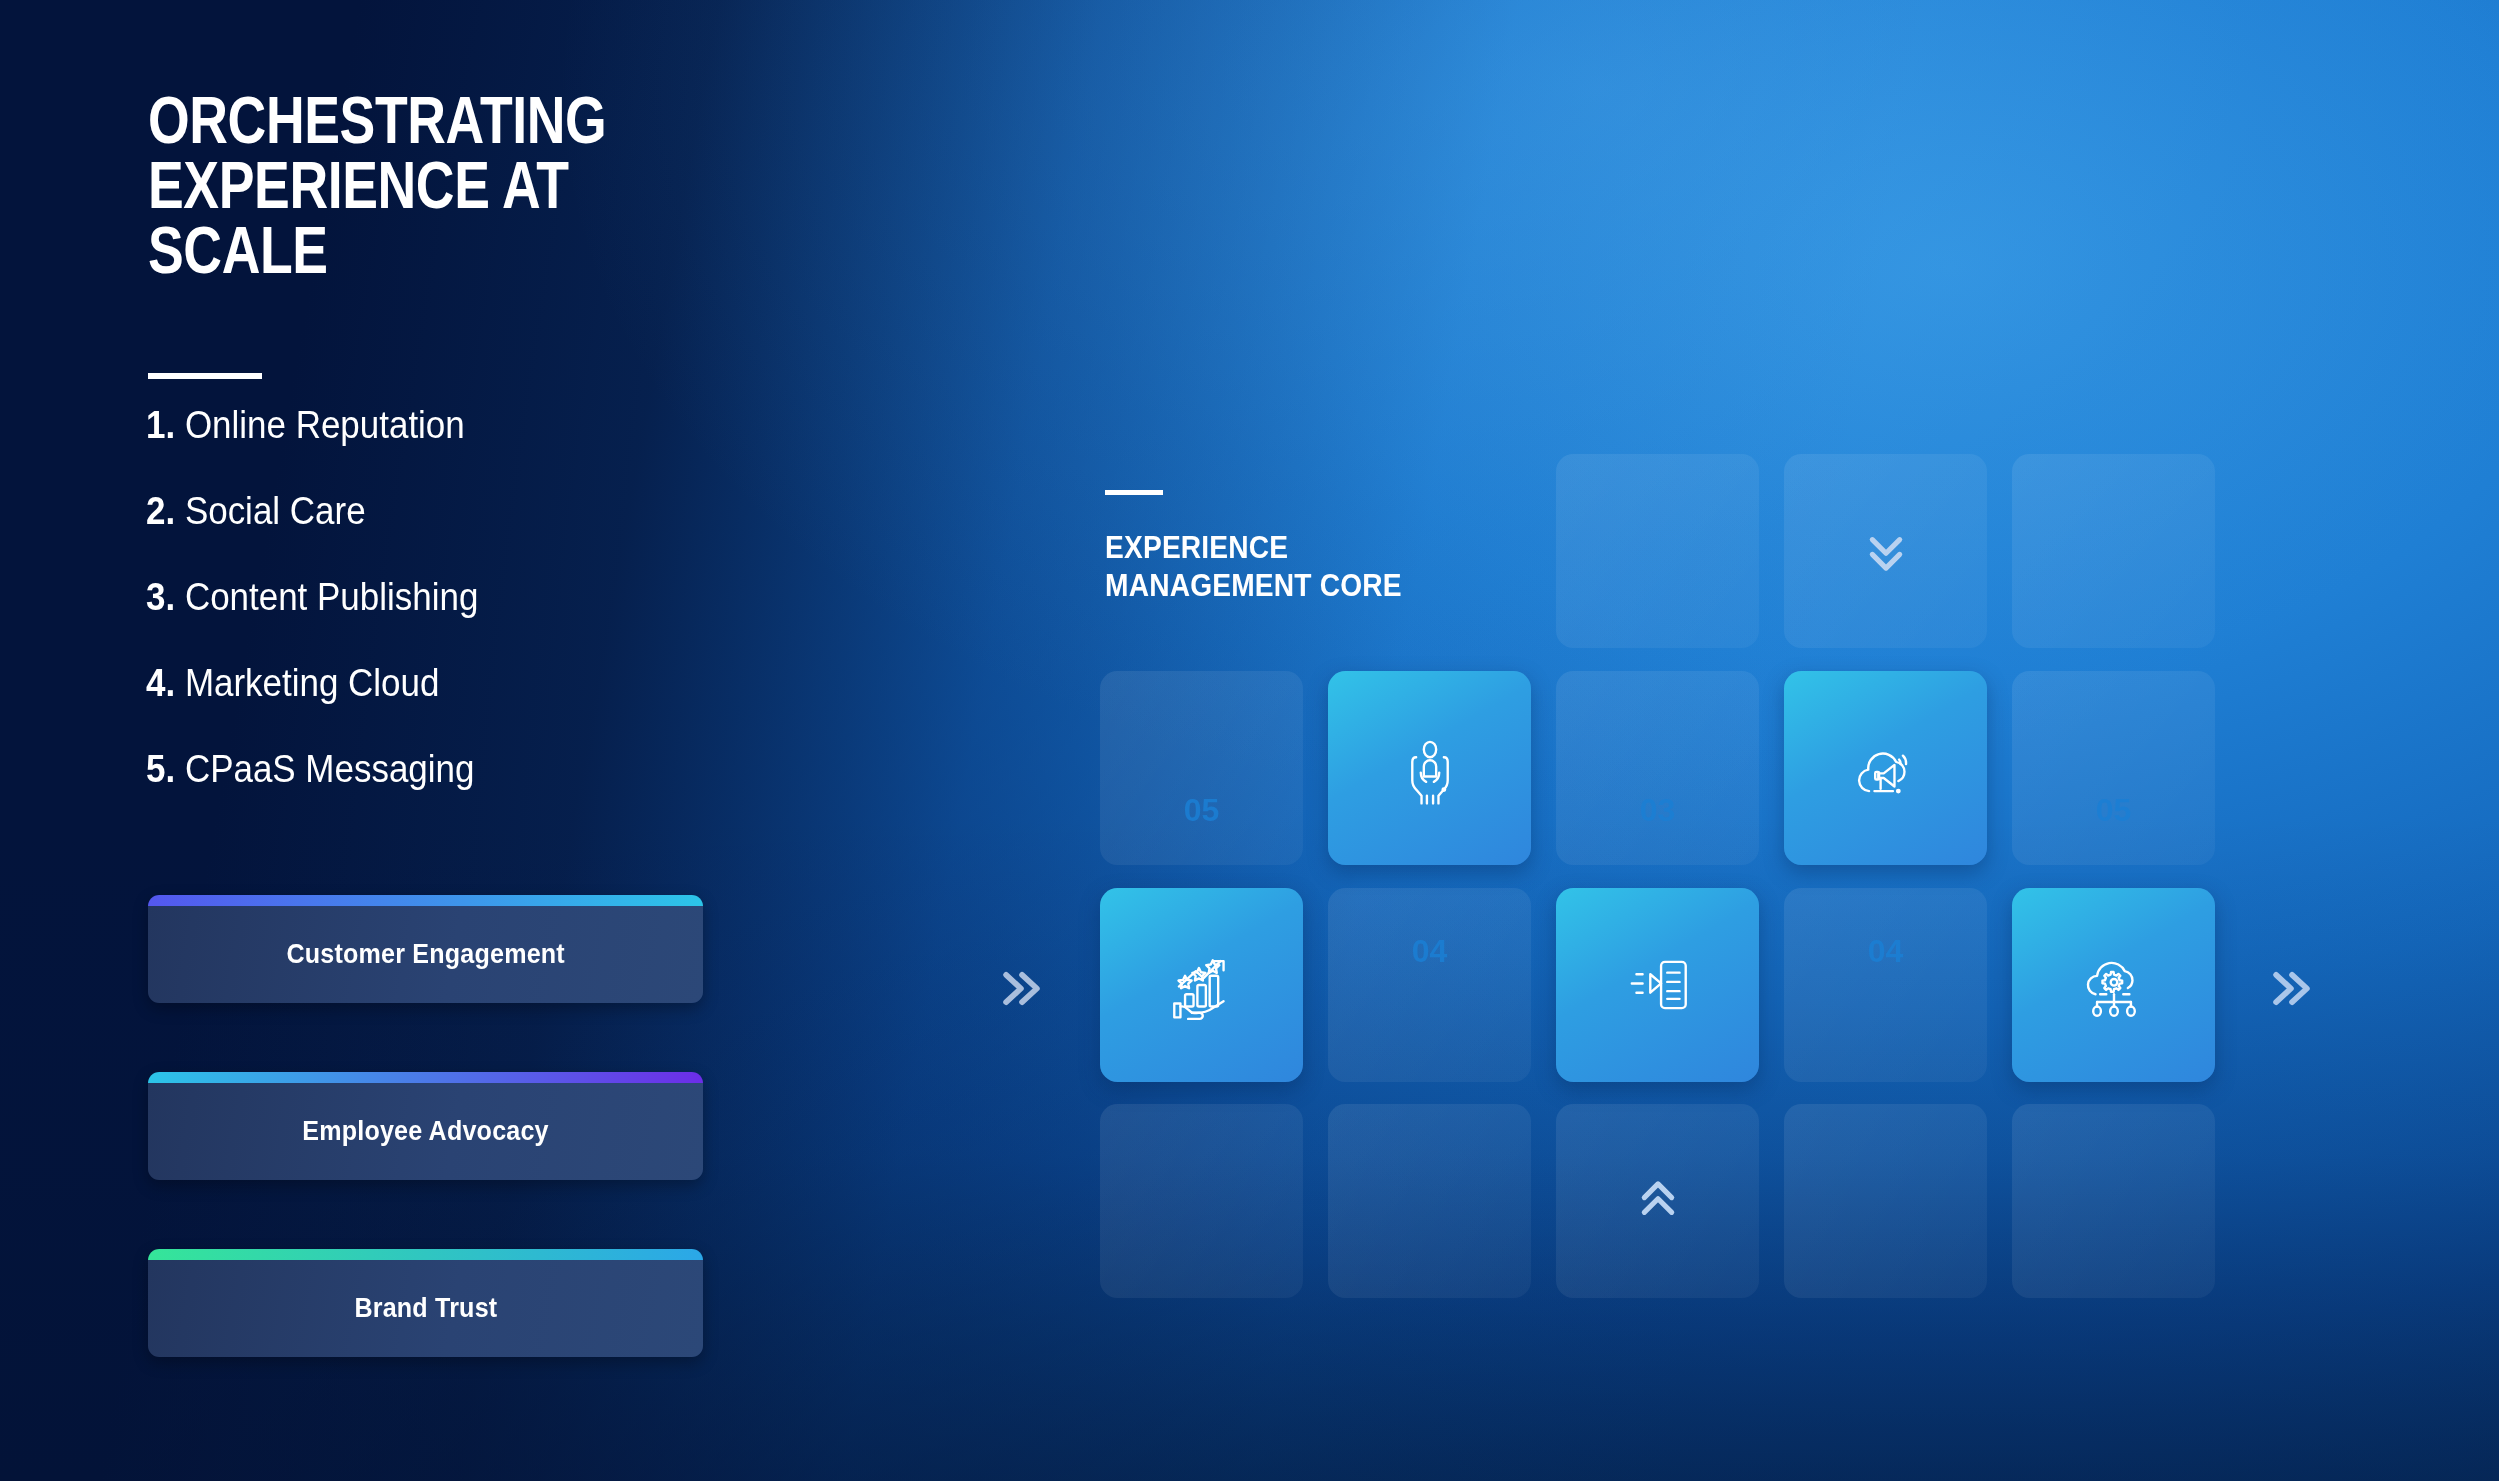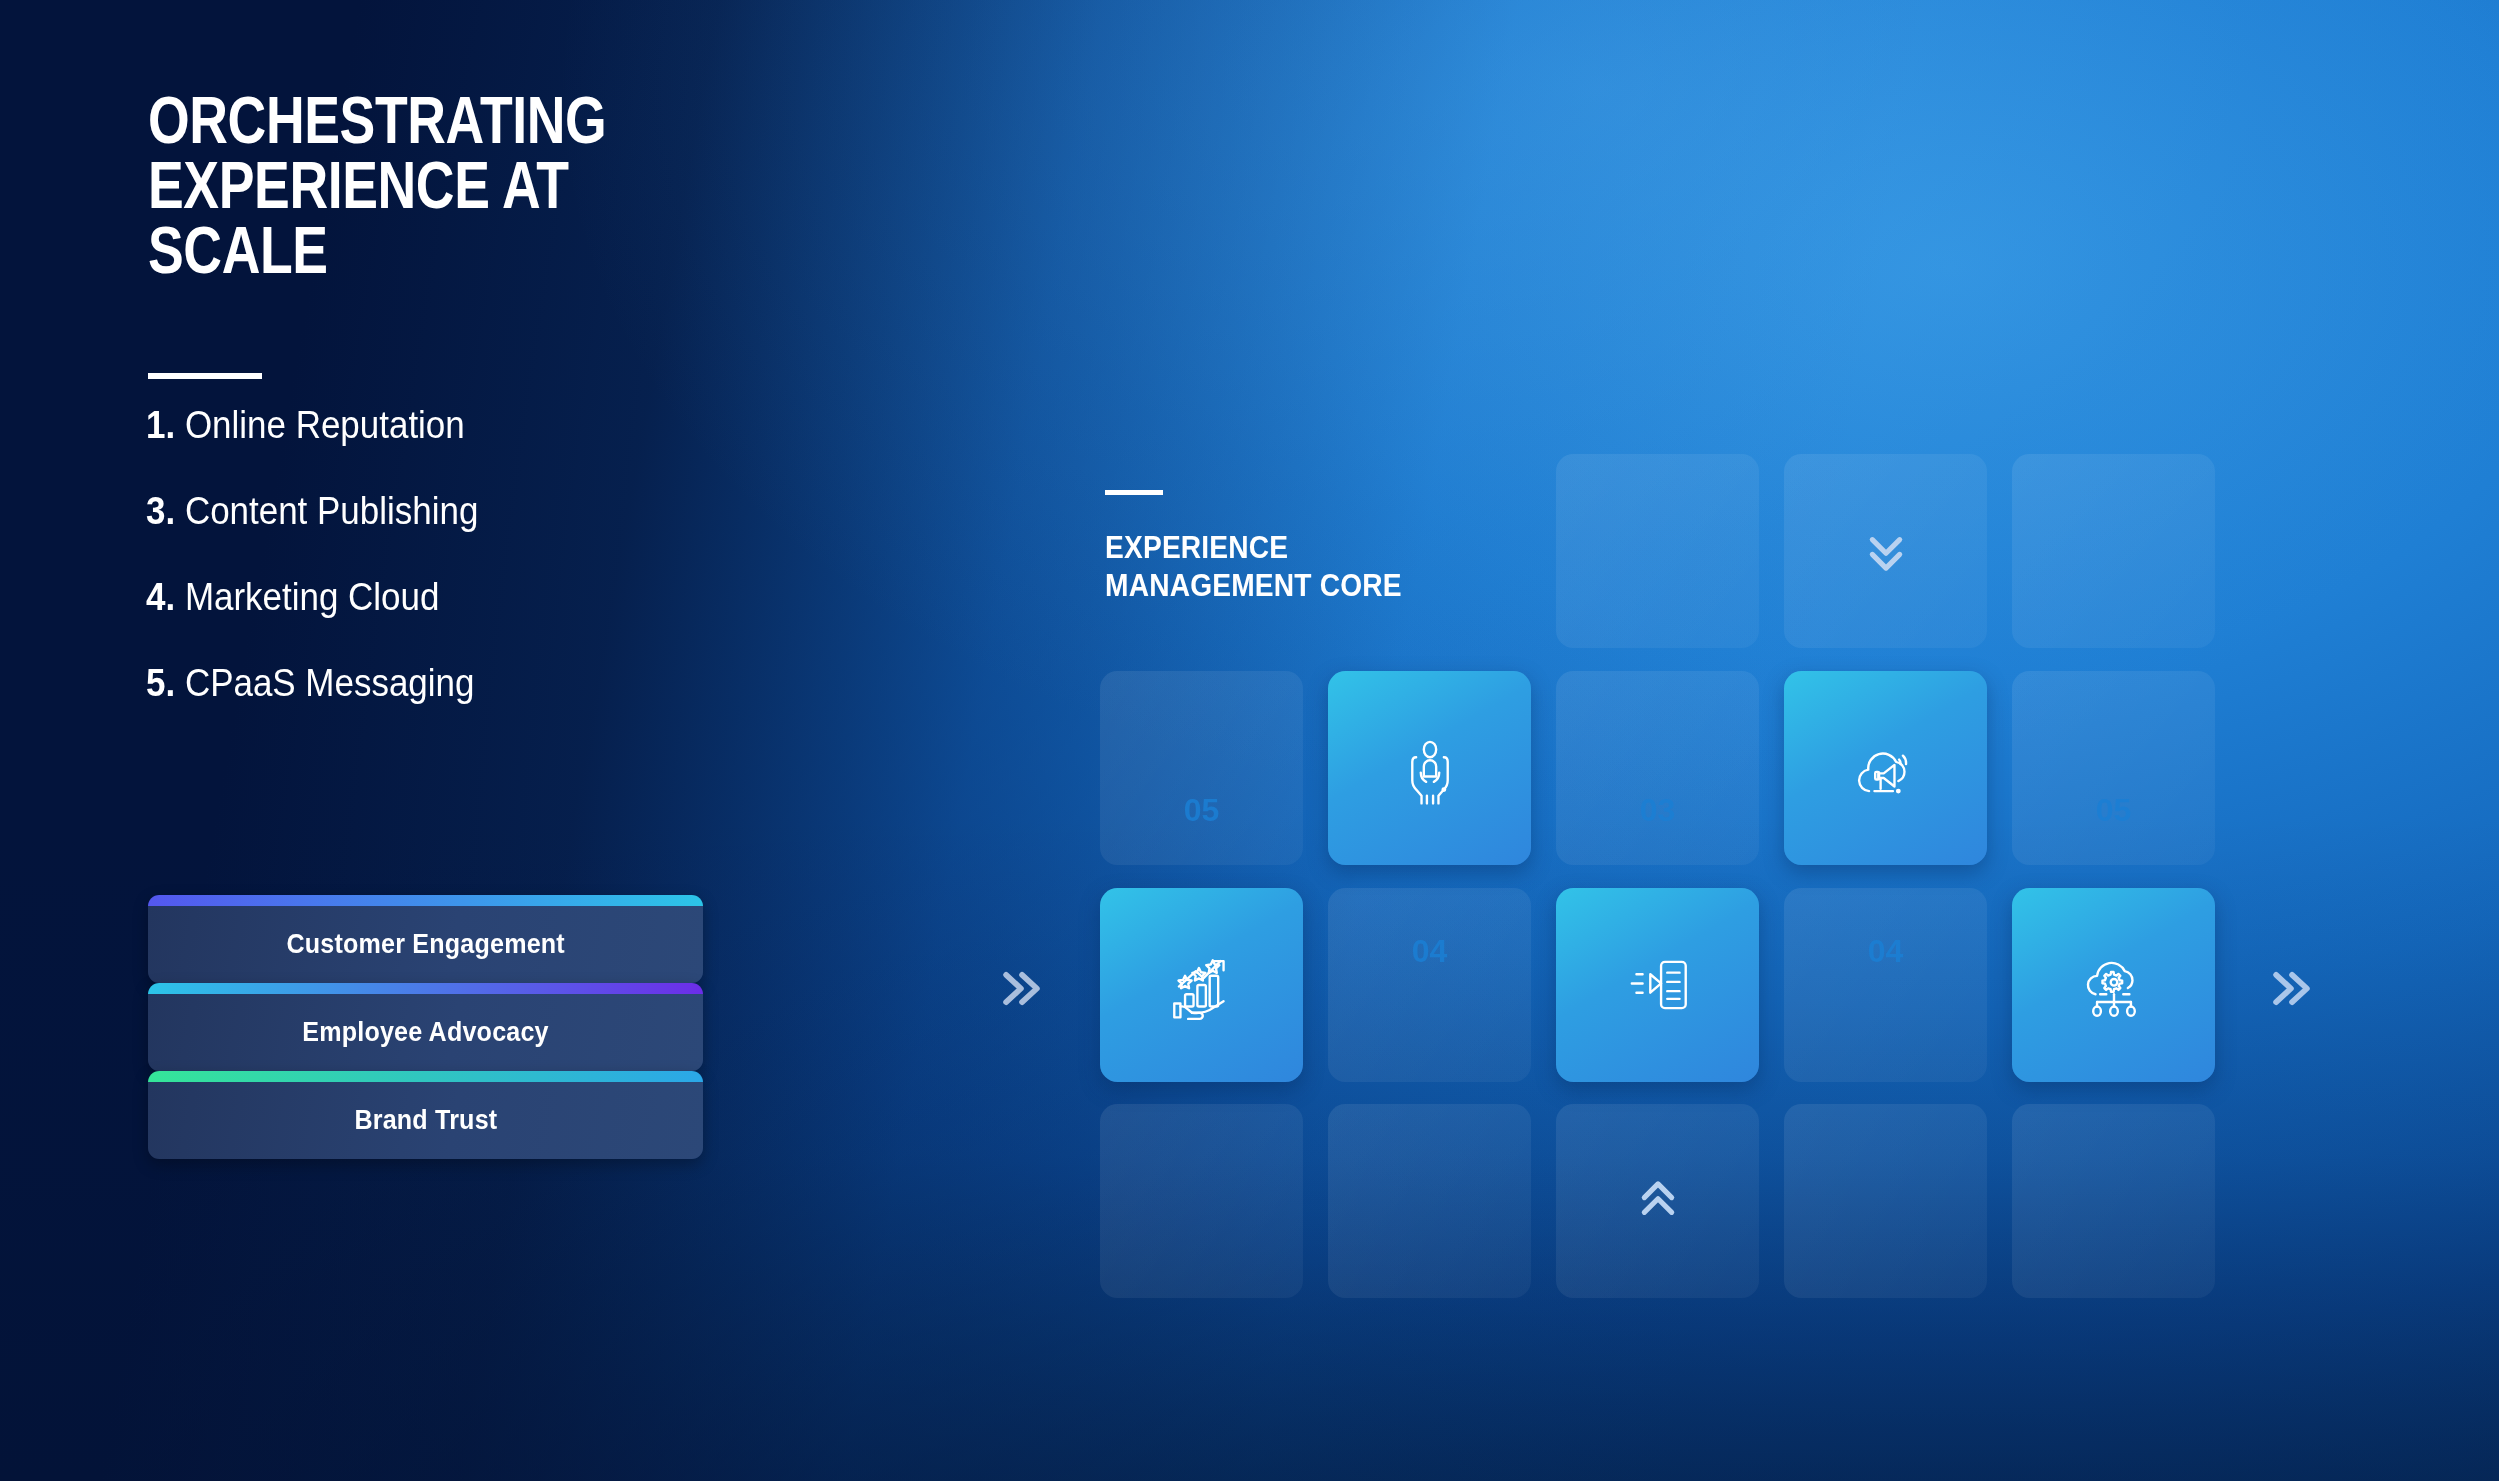--- a/index.html
+++ b/index.html
@@ -51,22 +51,23 @@
   }
   .feature-num { font-weight:bold; }
   .feature-label { font-weight:400; }
   .fl-squeeze { display:inline-block; transform:scaleX(0.92); transform-origin:left center; }
 
   
   #pill-stack {
     position:absolute; left:148px; top:895px; width:555px;
   }
   .pill {
-    position:relative; width:555px; height:88px;
+    position:relative; width:555px; height:108px;
     border-radius:11.3px; overflow:hidden;
+    margin-bottom:69px;
     box-shadow:0 5.1px 15.4px rgba(0,0,0,0.28);
   }
   .pill-bar { position:absolute; left:0; top:0; width:100%; height:13.4px; }
   .pill-body {
     position:absolute; left:0; top:11.3px; right:0; bottom:0;
     background:linear-gradient(100deg,#23365f 0%,#2a4373 55%,#2c4878 100%);
     display:flex; align-items:center; justify-content:center;
   }
   .pill-label {
     font-weight:bold; font-size:27px; color:#ffffff;
@@ -141,20 +142,21 @@
 
 <div id="left-col">
   <div id="page-title">ORCHESTRATING
 EXPERIENCE AT SCALE</div>
 </div>
 
 <div id="title-rule"></div>
 
 <div id="feature-list">
     <div class="feature-item"><span class="fl-squeeze"><span class="feature-num">1.</span><span class="feature-label"> Online Reputation</span></span></div>
+    <div class="feature-item"><span class="fl-squeeze"><span class="feature-num">2.</span><span class="feature-label"> Social Care</span></span></div>
     <div class="feature-item"><span class="fl-squeeze"><span class="feature-num">3.</span><span class="feature-label"> Content Publishing</span></span></div>
     <div class="feature-item"><span class="fl-squeeze"><span class="feature-num">4.</span><span class="feature-label"> Marketing Cloud</span></span></div>
     <div class="feature-item"><span class="fl-squeeze"><span class="feature-num">5.</span><span class="feature-label"> CPaaS Messaging</span></span></div>
   </div>
 
 <div id="pill-stack">
     <div class="pill">
       <div class="pill-bar" style="background: linear-gradient(90deg, rgb(84, 87, 239) 0%, rgb(44, 197, 232) 100%);"></div>
       <div class="pill-body">
         <span class="pill-label">Customer Engagement</span>

